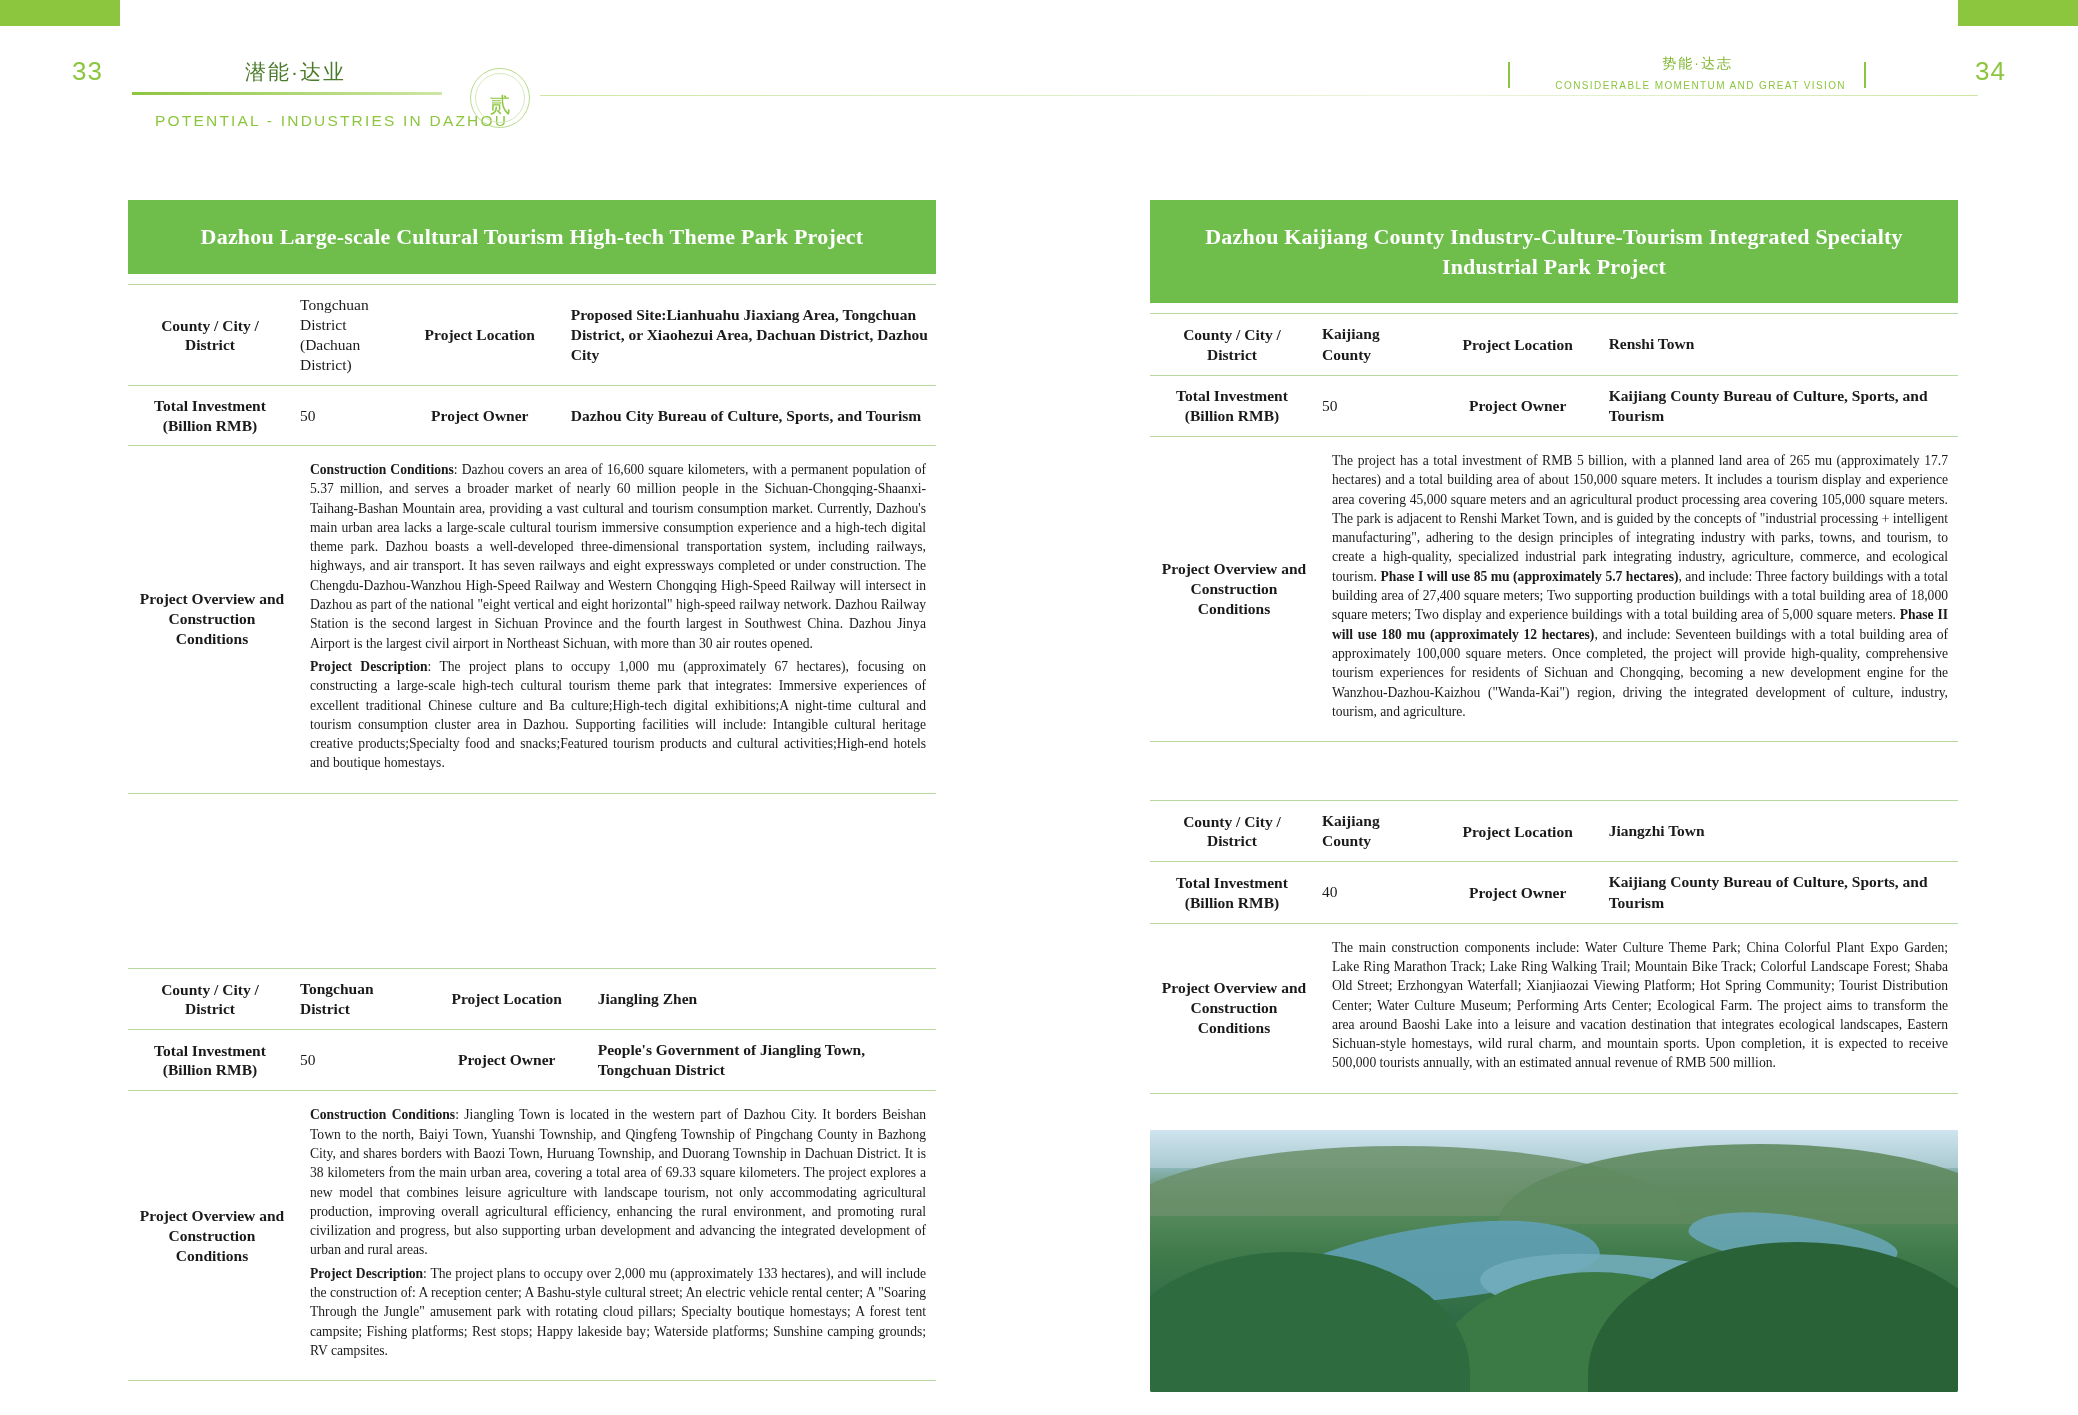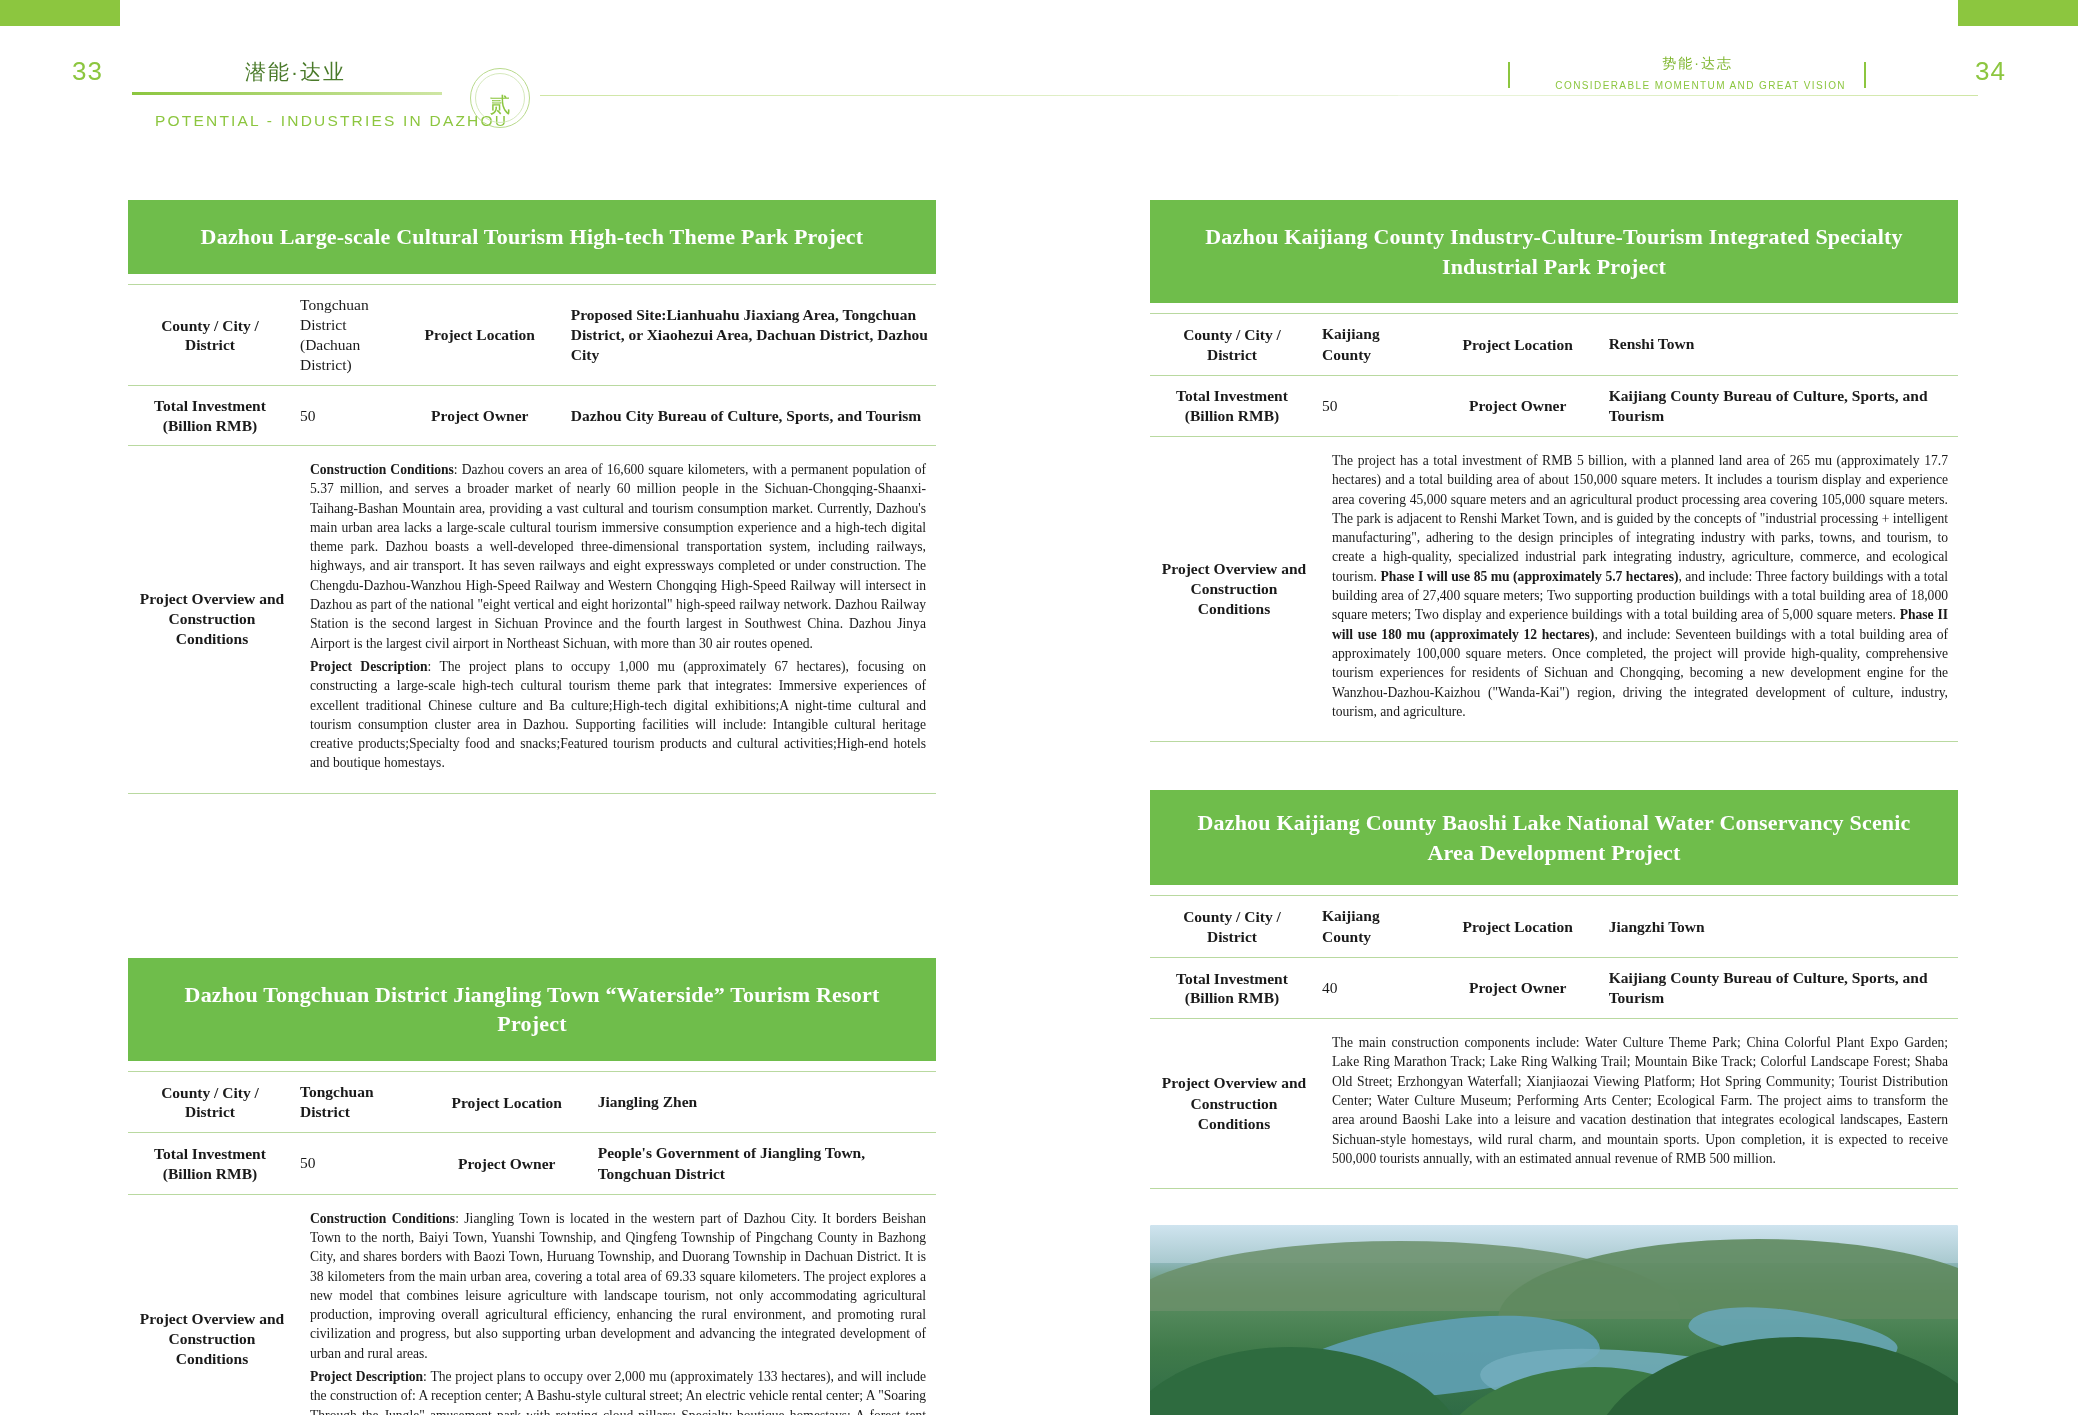--- a/index.html
+++ b/index.html
@@ -344,21 +344,20 @@
           <span class="ov-key">Project Description</span>:
           <span>The project plans to occupy 1,000 mu (approximately 67 hectares), focusing on constructing a large-scale high-tech cultural tourism theme park that integrates: Immersive experiences of excellent traditional Chinese culture and Ba culture;High-tech digital exhibitions;A night-time cultural and tourism consumption cluster area in Dazhou. Supporting facilities will include: Intangible cultural heritage creative products;Specialty food and snacks;Featured tourism products and cultural activities;High-end hotels and boutique homestays.</span>
         </p>
       </div>
     </div>
   </div>
 
   <div class="spacer-lg"></div>
 
   <div class="project">
-    <div class="band">Dazhou Tongchuan District Jiangling Town “Waterside” Tourism Resort Project</div>
 
     <table class="meta">
       <tbody>
           <tr>
         <td class="lbl">County / City / District</td>
         <td class="val" style="font-weight:bold">Tongchuan District</td>
         <td class="lbl2">Project Location</td>
         <td class="val" style="font-weight:bold">Jiangling Zhen</td>
       </tr>
       <tr>
@@ -431,24 +430,20 @@
           <span>The project has a total investment of RMB 5 billion, with a planned land area of 265 mu (approximately 17.7 hectares) and a total building area of about 150,000 square meters. It includes a tourism display and experience area covering 45,000 square meters and an agricultural product processing area covering 105,000 square meters. The park is adjacent to Renshi Market Town, and is guided by the concepts of "industrial processing + intelligent manufacturing", adhering to the design principles of integrating industry with parks, towns, and tourism, to create a high-quality, specialized industrial park integrating industry, agriculture, commerce, and ecological tourism.</span>
           <b>Phase I will use 85 mu (approximately 5.7 hectares)</b><span>, and include: Three factory buildings with a total building area of 27,400 square meters; Two supporting production buildings with a total building area of 18,000 square meters;  Two display and experience buildings with a total building area of 5,000 square meters.  </span><b>Phase II will use 180 mu (approximately 12 hectares)</b><span>, and include:  Seventeen buildings with a total building area of approximately 100,000 square meters. Once completed, the project will provide high-quality, comprehensive tourism experiences for residents of Sichuan and Chongqing, becoming a new development engine for the Wanzhou-Dazhou-Kaizhou ("Wanda-Kai") region, driving the integrated development of culture, industry, tourism, and agriculture.</span>
         </p>
       </div>
     </div>
   </div>
 
   <div class="spacer-md"></div>
 
   <div class="project">
-    <div class="band two-line">
-      <span>Dazhou Kaijiang County Baoshi Lake National Water Conservancy Scenic</span><br>
-      <span>Area Development Project</span>
-    </div>
 
     <table class="meta">
       <tbody>
           <tr>
         <td class="lbl">County / City / District</td>
         <td class="val" style="font-weight:bold">Kaijiang County</td>
         <td class="lbl2">Project Location</td>
         <td class="val" style="font-weight:bold">Jiangzhi Town</td>
       </tr>
       <tr>

